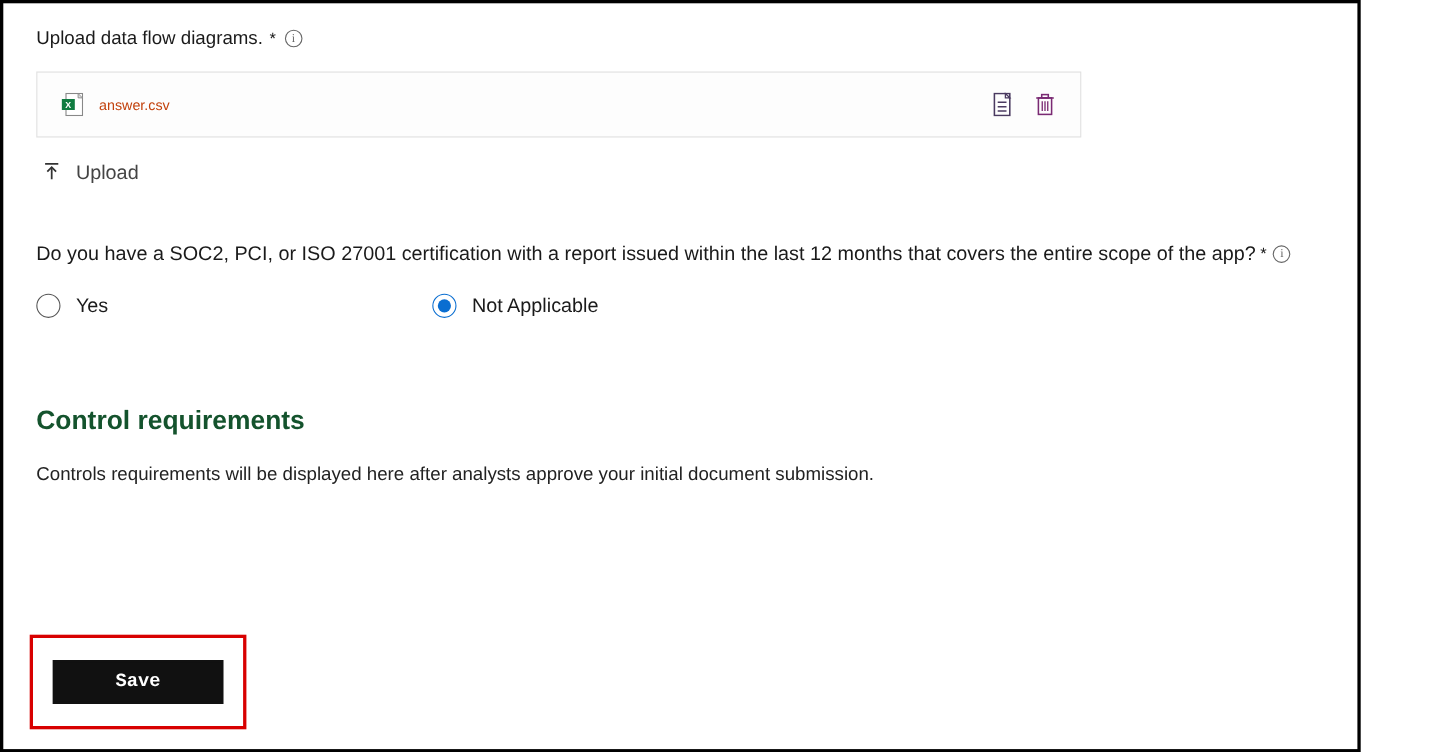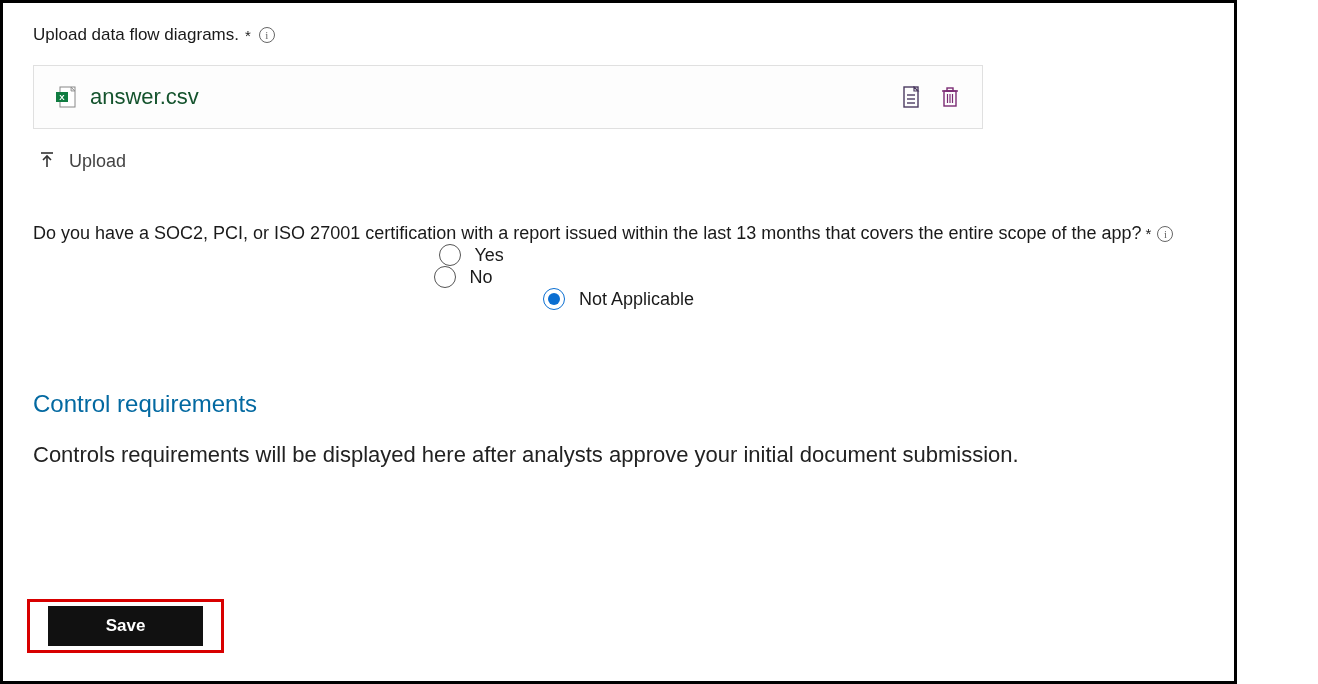--- a/index.html
+++ b/index.html
@@ -51,22 +51,22 @@
       background: #fdfdfd;
       padding: 18px 22px;
       display: flex;
       align-items: center;
     }
     .file-icon {
       display: inline-flex;
       margin-right: 14px;
     }
     .file-name {
-      font-size: 22px;
-      color: #14532d;
+      font-size: 13px;
+      color: #c2410c;
       flex: 0 0 auto;
     }
     .file-spacer {
       flex: 1;
     }
     .file-action {
       margin-left: 18px;
       cursor: pointer;
       display: inline-flex;
     }
@@ -86,23 +86,23 @@
       margin-top: 50px;
       font-size: 18px;
       color: #1a1a1a;
       display: flex;
       align-items: center;
       gap: 4px;
       flex-wrap: wrap;
       max-width: 1260px;
     }
     .radio-row {
-      display: flex;
-      align-items: center;
-      flex-direction: column;
+      margin-top: 26px;
+      display: flex;
+      align-items: center;
     }
     .radio-item {
       display: flex;
       align-items: center;
       gap: 14px;
       cursor: pointer;
     }
     .radio-item:nth-child(1){ width: 360px; }
     .radio-item:nth-child(2){ width: 370px; }
     .radio-item:nth-child(3){ }
@@ -126,37 +126,38 @@
       background: #0a6ed1;
       border-radius: 50%;
     }
     .radio-text {
       font-size: 18px;
       color: #1a1a1a;
     }
     .section-heading {
       margin-top: 80px;
       font-size: 24px;
-      font-weight: 400;
-      color: #0369a1;
+      font-weight: 700;
+      color: #14532d;
     }
     .section-desc {
       margin-top: 24px;
-      font-size: 22px;
+      font-size: 17px;
       color: #222;
     }
     .button-highlight {
       position: absolute;
       left: 24px;
-      bottom: 28px;
+      bottom: 18px;
       border: 3px solid #d80000;
-      padding: 4px 18px;
+      padding: 20px 18px;
       display: flex;
       gap: 22px;
       align-items: center;
+      font-family: Liberation Mono, monospace;
     }
     .btn {
       height: 40px;
       padding: 0 12px;
       font-size: 17px;
       display: inline-flex;
       align-items: center;
       justify-content: center;
       cursor: pointer;
       border: 2px solid #000;
@@ -222,33 +223,29 @@
       <svg width="16" height="18" viewBox="0 0 16 18">
         <line x1="2" y1="2" x2="14" y2="2" stroke="#333" stroke-width="1.6"></line>
         <line x1="8" y1="16" x2="8" y2="5" stroke="#333" stroke-width="1.6"></line>
         <polyline points="4,9 8,5 12,9" fill="none" stroke="#333" stroke-width="1.6"></polyline>
       </svg>
     </span>
     <span class="upload-label">Upload</span>
   </div>
 
   <div class="question-label">
-    <span>Do you have a SOC2, PCI, or ISO 27001 certification with a report issued within the last 13 months that covers the entire scope of the app?</span>
+    <span>Do you have a SOC2, PCI, or ISO 27001 certification with a report issued within the last 12 months that covers the entire scope of the app?</span>
     <span class="required-star">*</span>
     <span class="info-icon">i</span>
   </div>
 
   <div class="radio-row">
     <div class="radio-item">
       <span class="radio-circle"></span>
       <span class="radio-text">Yes</span>
-    </div>
-    <div class="radio-item">
-      <span class="radio-circle"></span>
-      <span class="radio-text">No</span>
     </div>
     <div class="radio-item">
       <span class="radio-circle selected">
         <span class="radio-dot"></span>
       </span>
       <span class="radio-text">Not Applicable</span>
     </div>
   </div>
 
   <h2 class="section-heading">Control requirements</h2>

